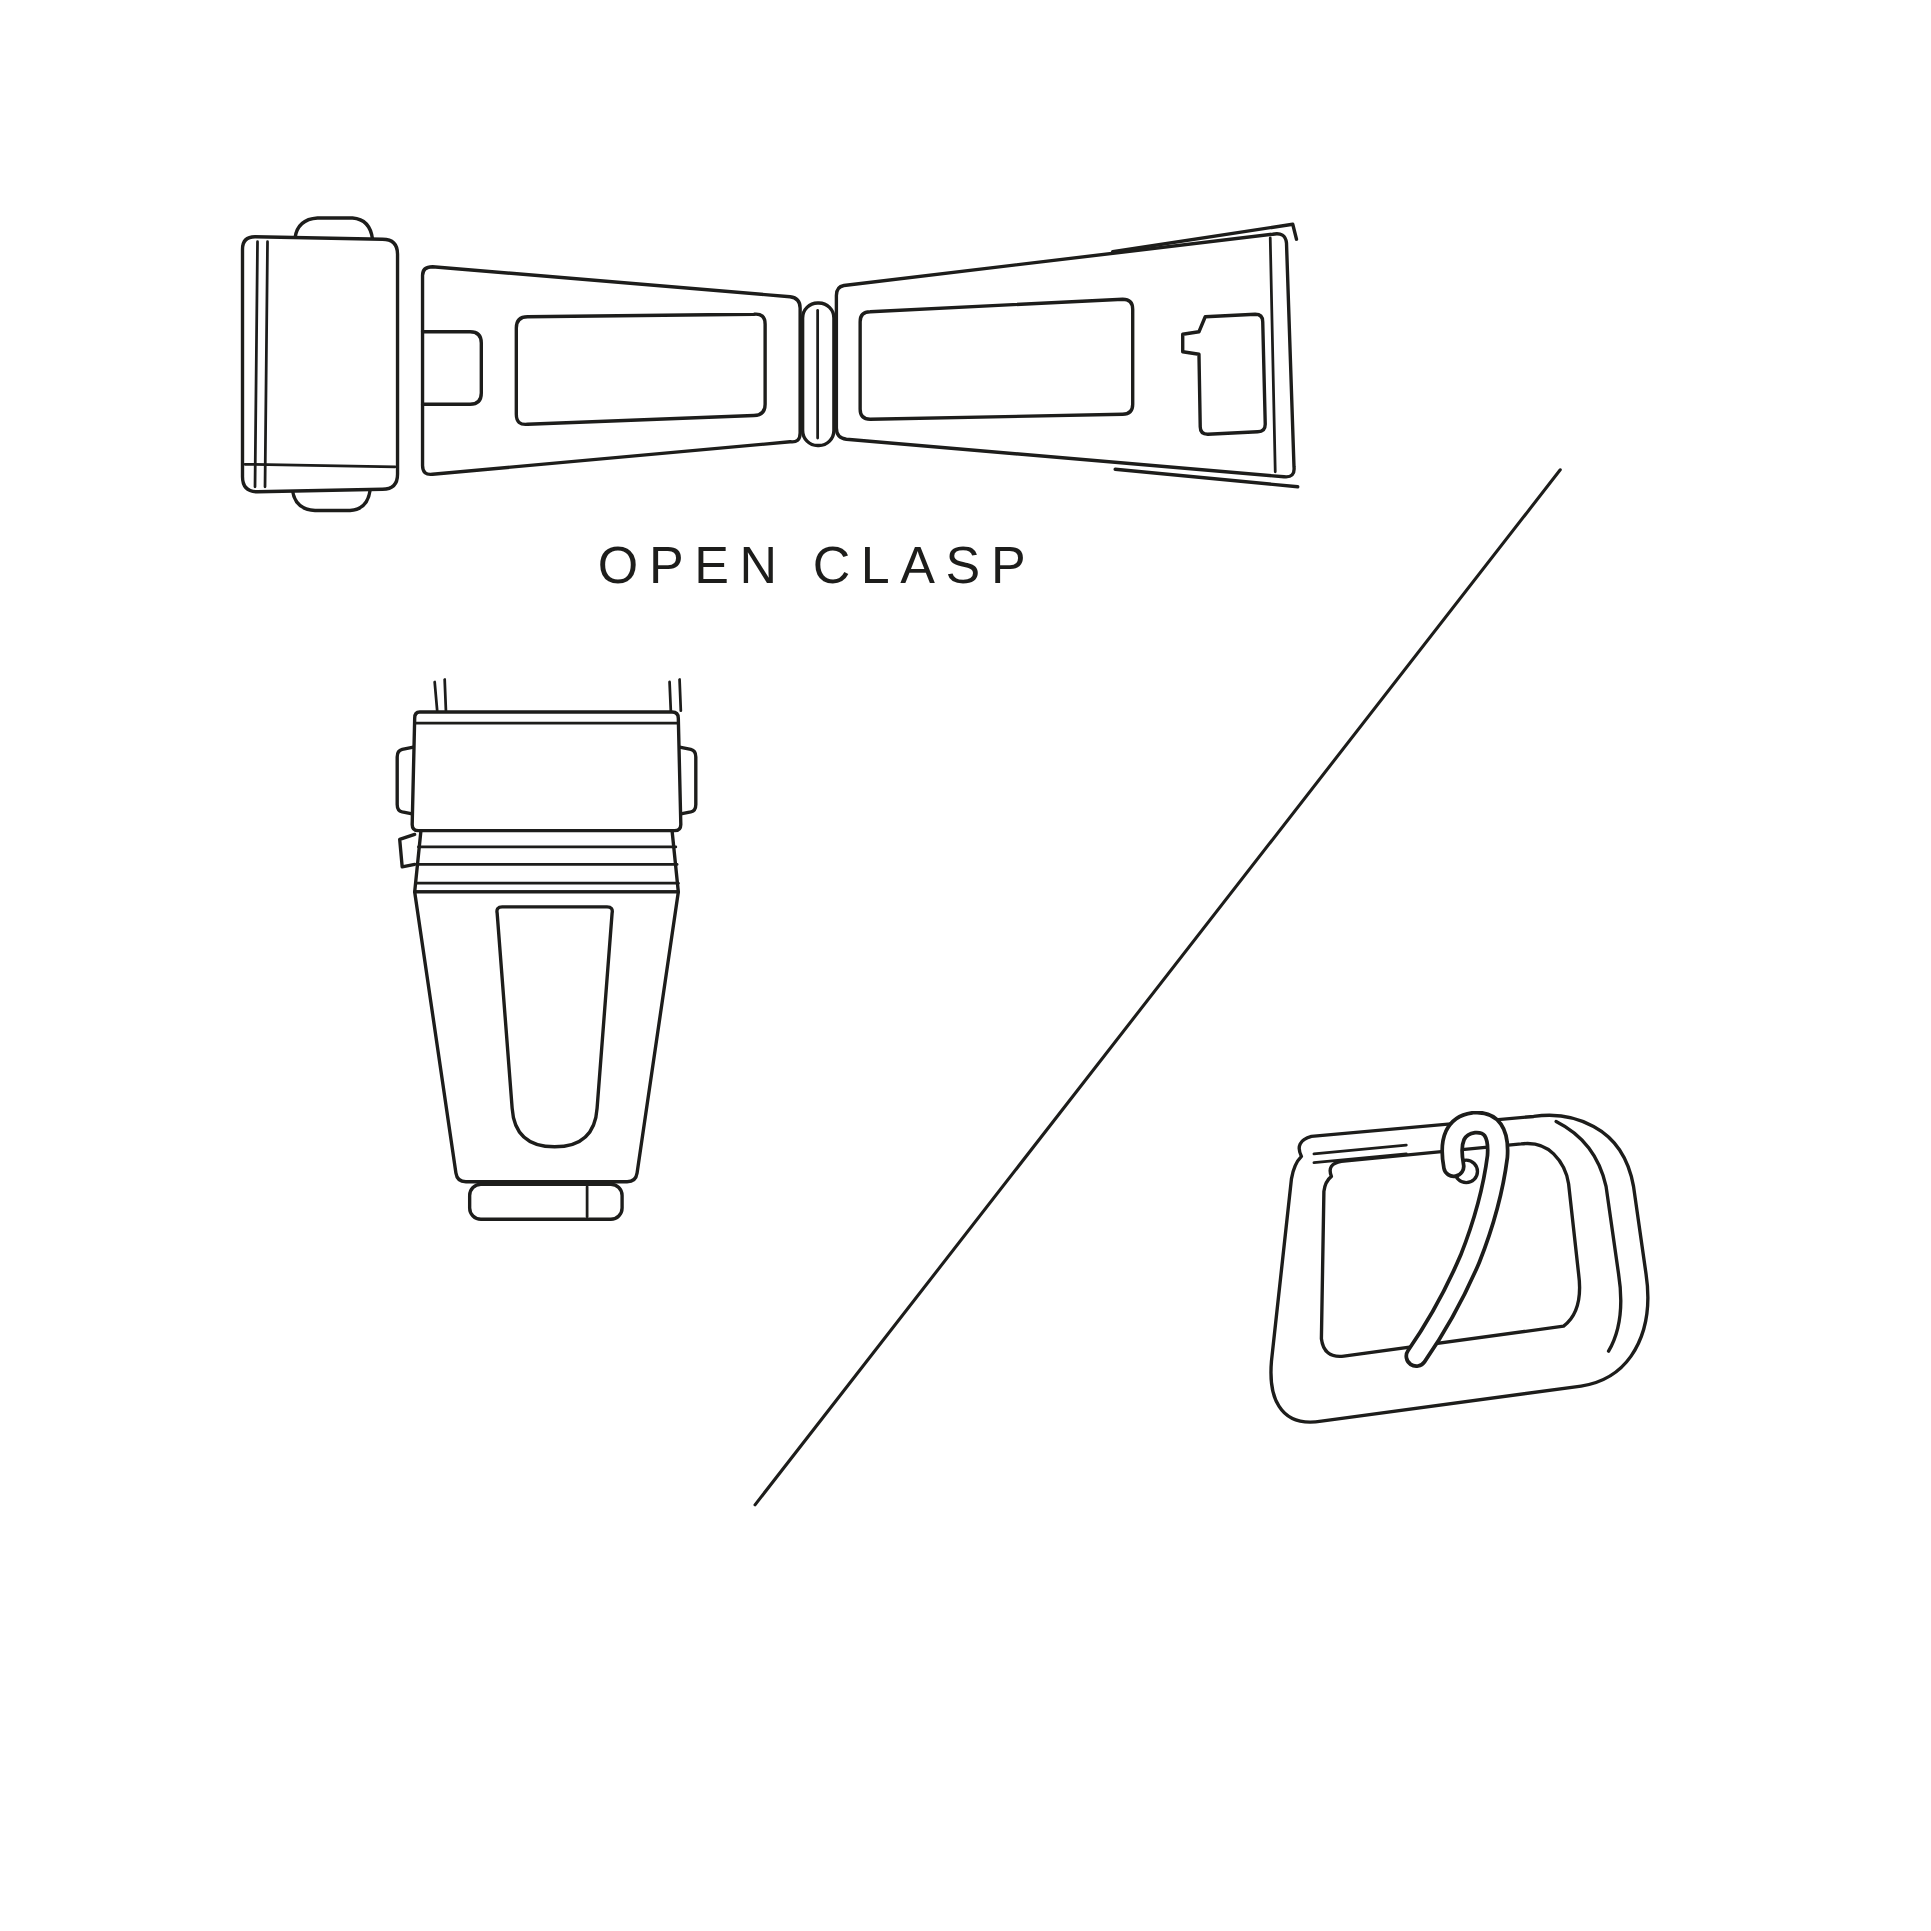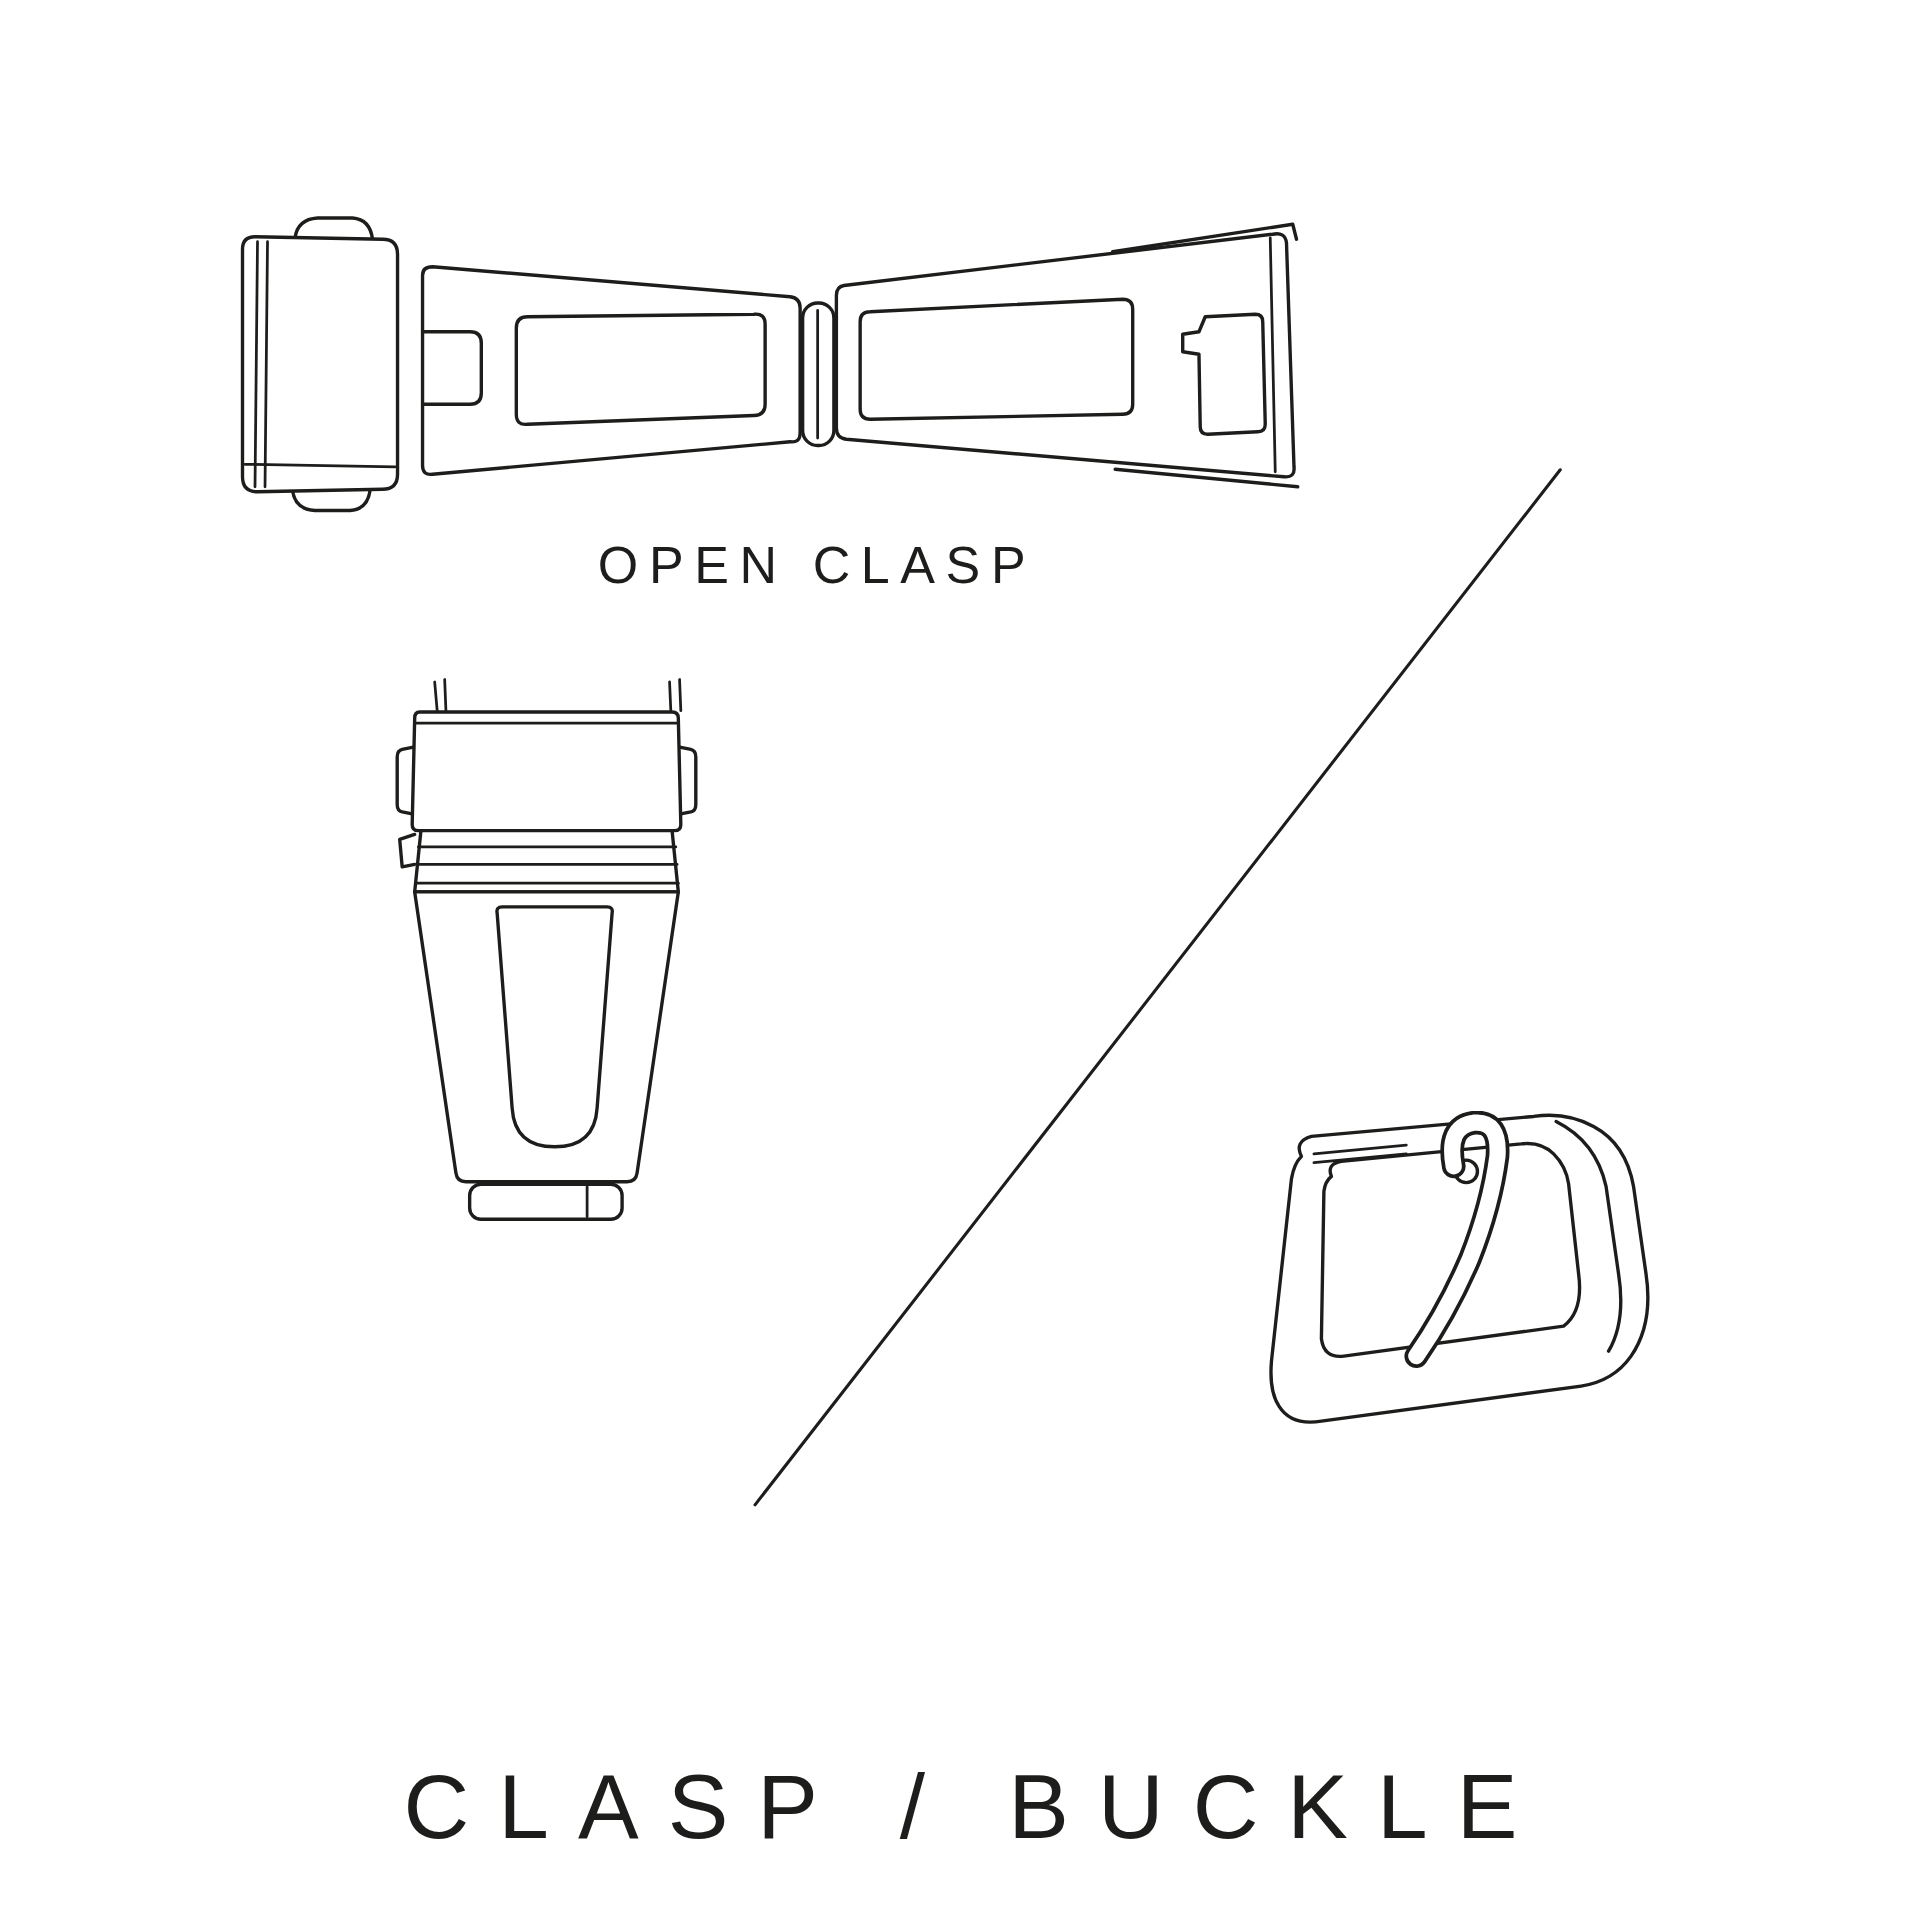--- a/index.html
+++ b/index.html
@@ -127,16 +127,15 @@
       <line class="ln-thin" x1="56" y1="34" x2="130" y2="27"></line>
       <line class="ln-thin" x1="56" y1="41" x2="130" y2="34"></line>
       <circle class="ln" cx="178" cy="48" r="9" fill="#ffffff"></circle>
     </g>
     <g>
       <path class="prong-outer" d="M168,44 Q162,12 184,9 Q205,7 203,36 Q198,75 181,118 Q163,160 138,196"></path>
       <path class="prong-inner" d="M168,44 Q162,12 184,9 Q205,7 203,36 Q198,75 181,118 Q163,160 138,196"></path>
     </g>
   </svg>
 
-  <div class="title" style="left:975px;top:1738px;">CLASP / BUCKLE</div>
 
 </div>
 
 
 </body></html>

